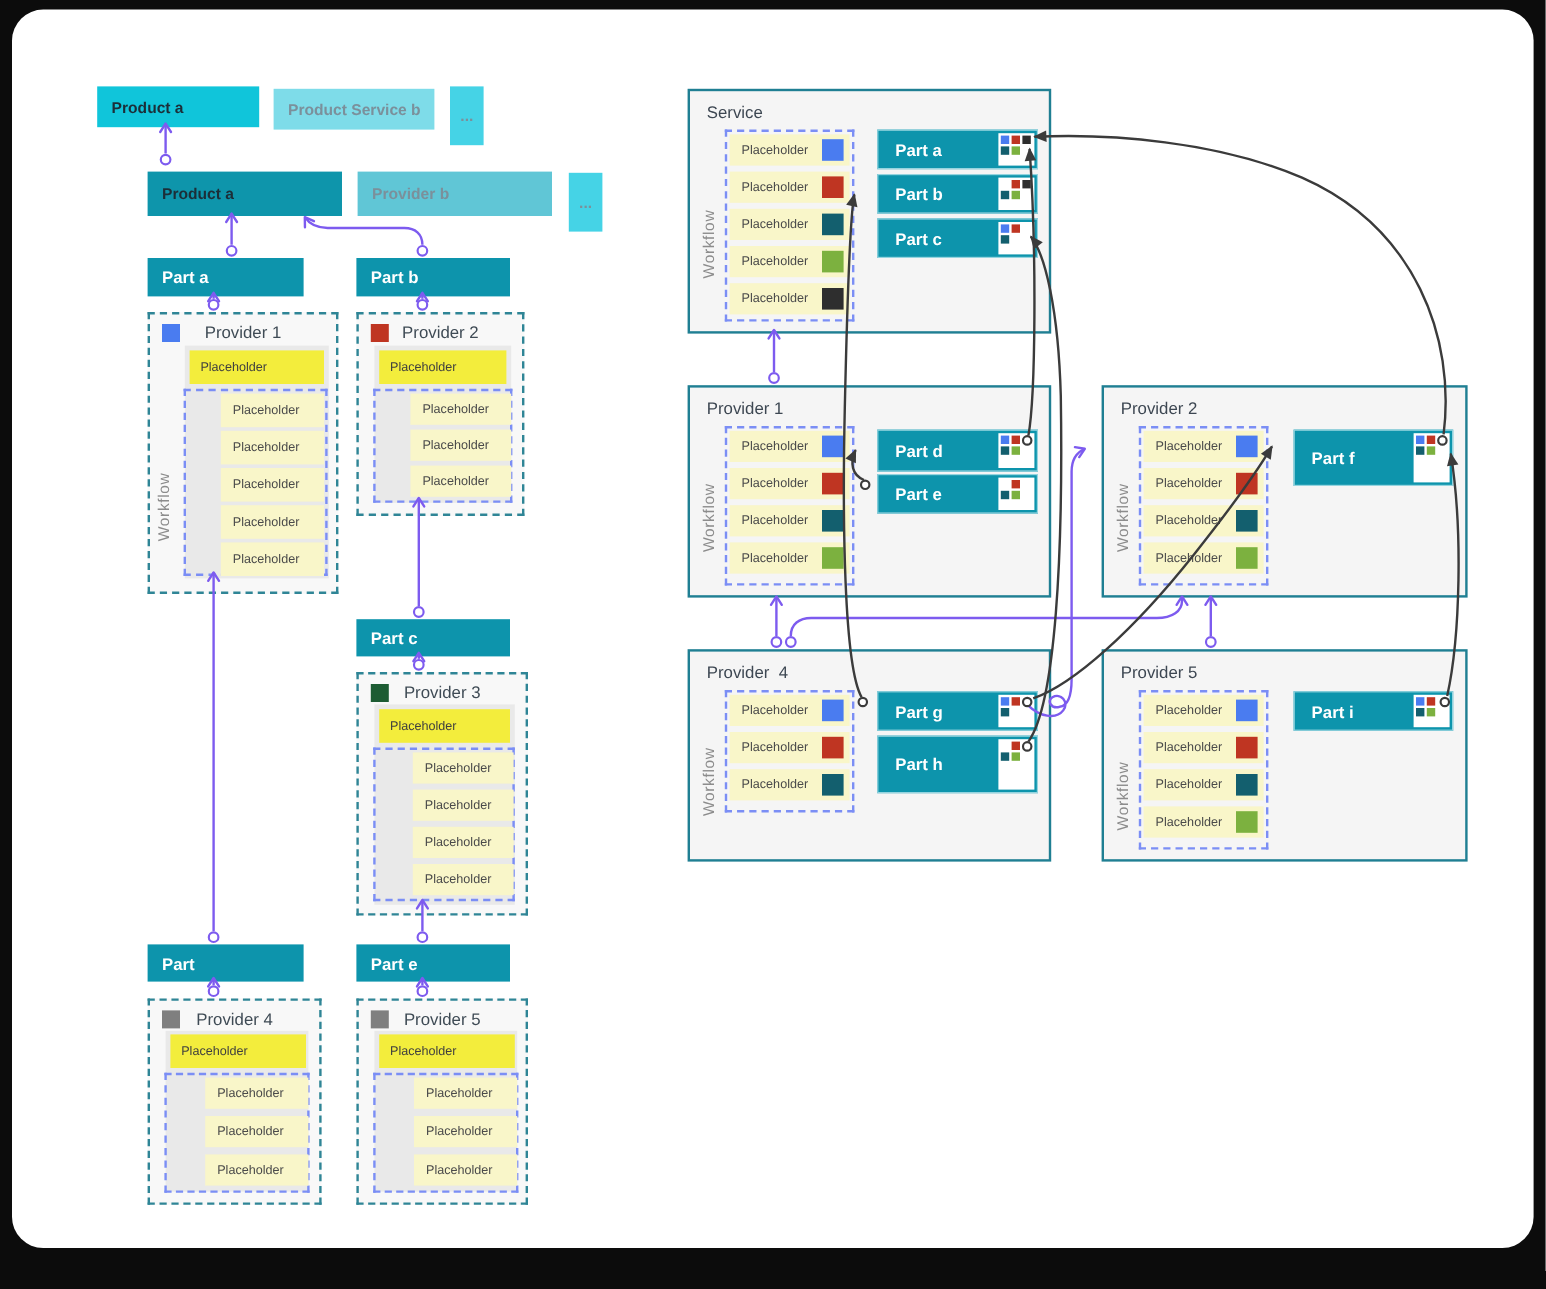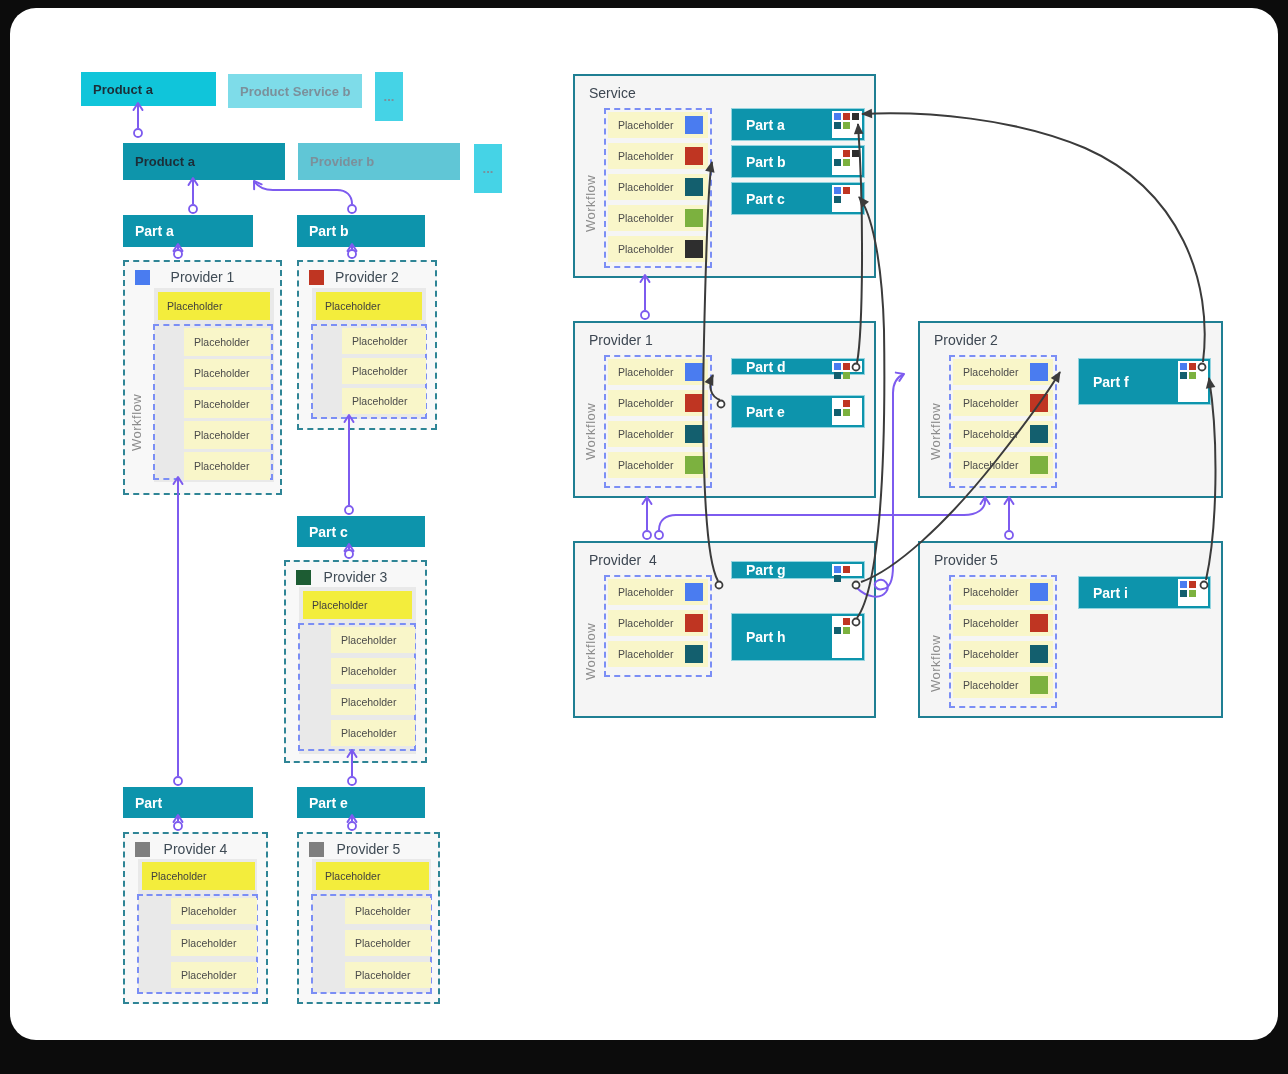--- a/index.html
+++ b/index.html
@@ -104,21 +104,21 @@
     <div class="dash2" style="left:12px;top:62px;width:116px;height:95px"></div>
     <div class="ph" style="left:43px;top:66px;width:84px;height:26px">Placeholder</div>
     <div class="ph" style="left:43px;top:96px;width:84px;height:26px">Placeholder</div>
     <div class="ph" style="left:43px;top:126px;width:84px;height:26px">Placeholder</div>
   </div>
 
   <div class="node tealbox" style="left:287px;top:508px;width:128px;height:31px">
       <span>Part c</span>
     </div>
 
-  <div class="node lprov" style="left:274px;top:552px;width:143px;height:203px">
+  <div class="node lprov" style="left:287px;top:552px;width:143px;height:203px">
     <span class="licon" style="background:var(--dgreen)"></span>
     <div class="lhead">Provider 3</div>
     <div class="panel" style="left:13px;top:25px;width:117px;height:167px"></div>
     <div class="bright" style="left:17px;top:29px;width:109px;height:28px">Placeholder</div>
     <div class="dash2" style="left:12px;top:61px;width:118px;height:128px"></div>
     <div class="ph" style="left:45px;top:65px;width:84px;height:26px">Placeholder</div>
     <div class="ph" style="left:45px;top:96px;width:84px;height:26px">Placeholder</div>
     <div class="ph" style="left:45px;top:127px;width:84px;height:26px">Placeholder</div>
     <div class="ph" style="left:45px;top:158px;width:84px;height:26px">Placeholder</div>
   </div>
@@ -227,21 +227,21 @@
     <div class="ph2" style="left:33px;top:98px;width:100px;height:26px">
         <span>Placeholder</span>
         <span class="sq18 c-teal"></span>
       </div>
     <div class="ph2" style="left:33px;top:129px;width:100px;height:26px">
         <span>Placeholder</span>
         <span class="sq18 c-green"></span>
       </div>
   </div>
 
-  <div class="part" style="left:721px;top:350px;width:134px;height:17px">
+  <div class="part" style="left:721px;top:350px;width:134px;height:35px">
     <span>Part d</span>
     <span class="chip">
         <i class="cell c-blue"></i>
         <i class="cell c-red"></i>
         <i class="cell c-none"></i>
         <i class="cell c-teal"></i>
         <i class="cell c-green"></i>
         <i class="cell c-none"></i>
       </span>
   </div>
@@ -302,21 +302,21 @@
     <div class="ph2" style="left:33px;top:67px;width:100px;height:26px">
         <span>Placeholder</span>
         <span class="sq18 c-red"></span>
       </div>
     <div class="ph2" style="left:33px;top:98px;width:100px;height:26px">
         <span>Placeholder</span>
         <span class="sq18 c-teal"></span>
       </div>
   </div>
 
-  <div class="part" style="left:721px;top:553px;width:134px;height:18px">
+  <div class="part" style="left:721px;top:568px;width:134px;height:33px">
     <span>Part g</span>
     <span class="chip">
         <i class="cell c-blue"></i>
         <i class="cell c-red"></i>
         <i class="cell c-none"></i>
         <i class="cell c-teal"></i>
         <i class="cell c-none"></i>
         <i class="cell c-none"></i>
       </span>
   </div>

